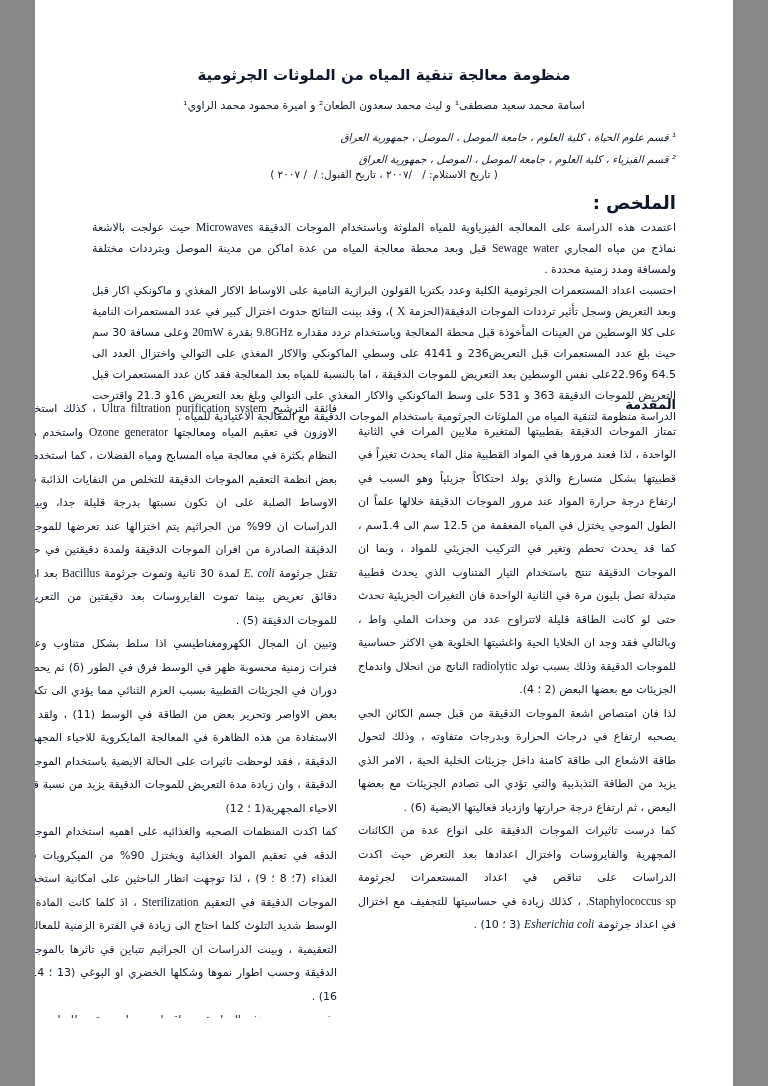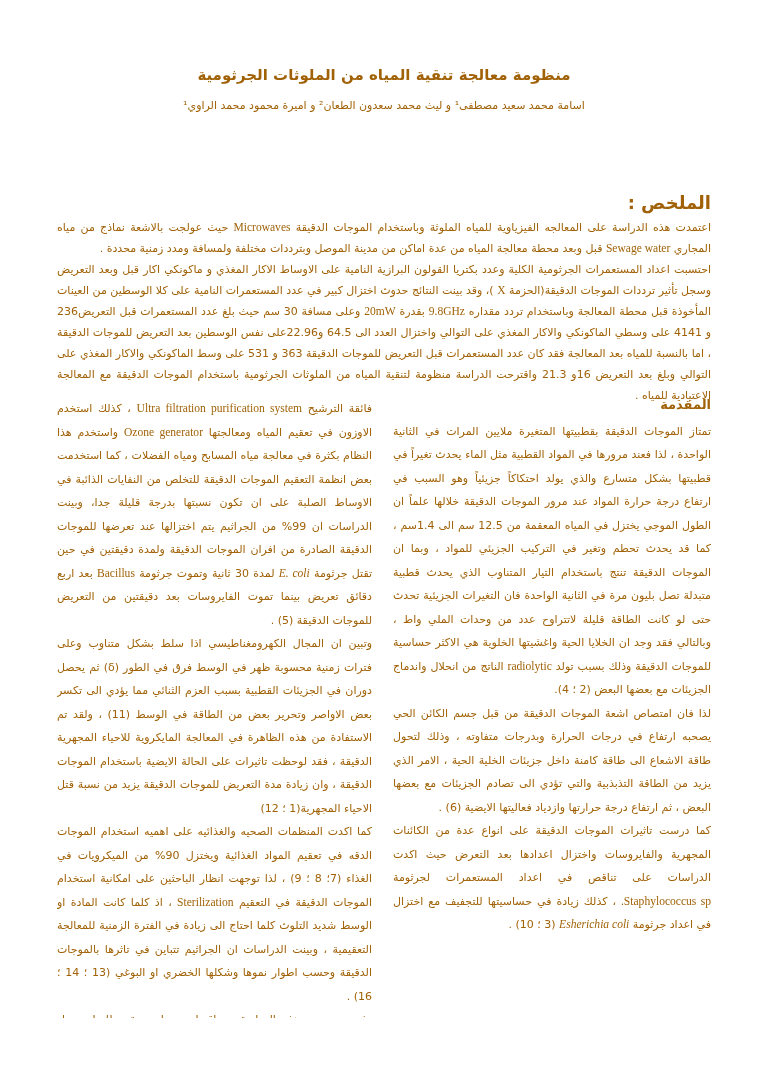--- a/index.html
+++ b/index.html
@@ -1,22 +1,22 @@
 <!DOCTYPE html>
 <html lang="ar" dir="rtl"><head>
 <meta charset="utf-8">
 <style>
   html,body{margin:0;padding:0;background:#888;}
   .page{
     position:relative;
-    width:768px;height:1086px;
+    width:698px;height:1086px;
     margin:0 auto;
     background:#ffffff;
     font-family:"DejaVu Sans",sans-serif;
-    color:#a16207;
+    color:#0f172a;
     direction:rtl;
     overflow:hidden;
   }
   .doc-title{
     position:absolute;top:66px;left:0;right:0;
     text-align:center;font-size:15px;font-weight:bold;
   }
   .authors{
     position:absolute;top:99px;left:0;right:0;
     text-align:center;font-size:11px;font-weight:normal;
@@ -55,21 +55,26 @@
 </style>
 </head>
 <body>
 
 <div class="page">
 
   <div class="doc-title">منظومة معالجة تنقية المياه من الملوثات الجرثومية</div>
 
   <div class="authors">اسامة محمد سعيد مصطفى¹ و ليث محمد سعدون الطعان² و اميرة محمود محمد الراوي¹</div>
 
+  <div class="affiliations">
+    <div class="aff">¹ قسم علوم الحياة ، كلية العلوم ، جامعة الموصل ، الموصل ، جمهورية العراق</div>
+    <div class="aff">² قسم الفيزياء ، كلية العلوم ، جامعة الموصل ، الموصل ، جمهورية العراق</div>
+  </div>
 
+  <div class="dates">( تاريخ الاستلام:  /&nbsp;&nbsp;&nbsp;/٢٠٠٧ ، تاريخ القبول:  /&nbsp;&nbsp;/ ٢٠٠٧ )</div>
 
   <div class="abstract-heading">الملخص :</div>
 
   <div class="abstract-body">
       <p class="para"><span class="">اعتمدت هذه الدراسة على المعالجه الفيزياوية للمياه الملوثة وباستخدام الموجات الدقيقة </span><span class="latin">Microwaves</span><span class=""> حيث عولجت بالاشعة نماذج من مياه المجاري </span><span class="latin">Sewage water</span><span class=""> قبل وبعد محطة معالجة المياه من عدة اماكن من مدينة الموصل وبترددات مختلفة ولمسافة ومدد زمنية محددة .</span></p>
       <p class="para"><span class="">احتسبت اعداد المستعمرات الجرثومية الكلية وعدد بكتريا القولون البرازية النامية على الاوساط الاكار المغذي و ماكونكي اكار قبل وبعد التعريض وسجل تأثير ترددات الموجات الدقيقة(الحزمة </span><span class="latin">X</span><span class=""> )، وقد بينت النتائج حدوث اختزال كبير في عدد المستعمرات النامية على كلا الوسطين من العينات المأخوذة قبل محطة المعالجة وباستخدام تردد مقداره </span><span class="latin">9.8GHz</span><span class=""> بقدرة </span><span class="latin">20mW</span><span class=""> وعلى مسافة 30 سم حيث بلغ عدد المستعمرات قبل التعريض236 و 4141 على وسطي الماكونكي والاكار المغذي على التوالي واختزال العدد الى 64.5 و22.96على نفس الوسطين بعد التعريض للموجات الدقيقة ، اما بالنسبة للمياه بعد المعالجة فقد كان عدد المستعمرات قبل التعريض للموجات الدقيقة 363 و 531 على وسط الماكونكي والاكار المغذي على التوالي وبلغ بعد التعريض 16و 21.3 واقترحت الدراسة منظومة لتنقية المياه من الملوثات الجرثومية باستخدام الموجات الدقيقة مع المعالجة الاعتيادية للمياه .</span></p>
     </div>
 
   <div class="col col-right">
     <div class="section-heading">المقدمة</div>

